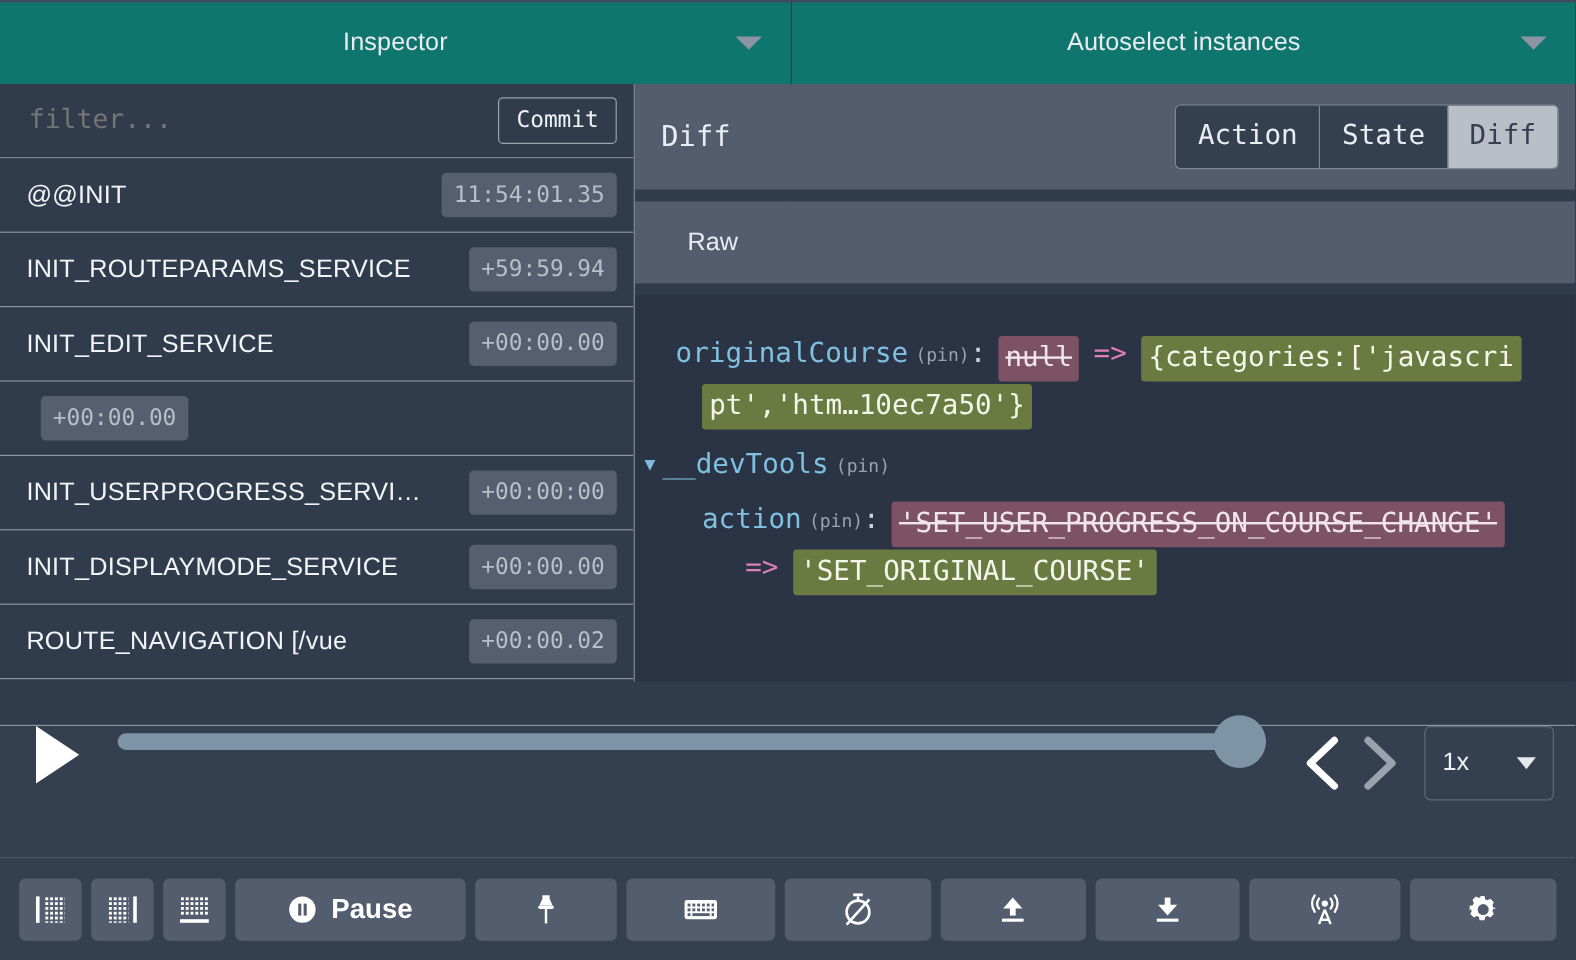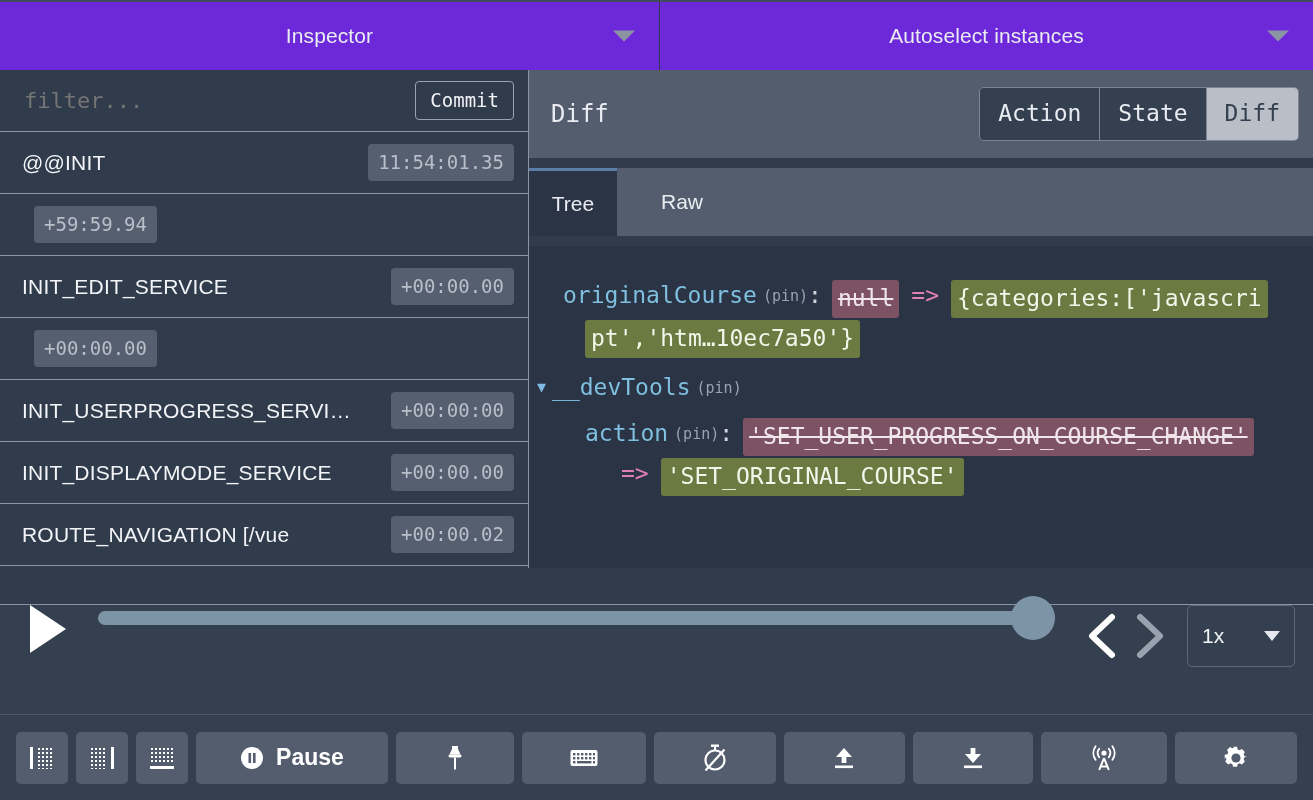--- a/index.html
+++ b/index.html
@@ -15,21 +15,21 @@
     background: #303b4b;
     display: flex;
     flex-direction: column;
   }
 
   
   .topbar {
     height: 70px;
     flex: 0 0 70px;
     display: flex;
-    background: #6d28d9;
+    background: #0f766e;
     border-top: 2px solid #3f4a5c;
   }
   .topbar-section {
     position: relative;
     display: flex;
     align-items: center;
     justify-content: center;
     height: 100%;
     cursor: pointer;
   }
@@ -409,20 +409,21 @@
       <div class="filter-row">
         <input class="filter-input" type="text" placeholder="filter..." style="">
         <button class="commit-btn">Commit</button>
       </div>
       <div class="action-list" id="action-list">
           <div class="action-row">
             <span class="action-name">@@INIT</span>
             <span class="action-time">11:54:01.35</span>
           </div>
           <div class="action-row">
+            <span class="action-name">INIT_ROUTEPARAMS_SERVICE</span>
             <span class="action-time">+59:59.94</span>
           </div>
           <div class="action-row">
             <span class="action-name">INIT_EDIT_SERVICE</span>
             <span class="action-time">+00:00.00</span>
           </div>
           <div class="action-row">
             <span class="action-time">+00:00.00</span>
           </div>
           <div class="action-row">
@@ -445,23 +446,20 @@
       <div class="monitor-header">
         <span class="monitor-title">Diff</span>
         <div class="seg-group" id="seg-group">
             <button class="seg-btn">Action</button>
             <button class="seg-btn">State</button>
             <button class="seg-btn active">Diff</button>
           </div>
       </div>
 
       <div class="subtabs">
-        <div class="subtab t-tree active">
-          <span>Tree</span>
-        </div>
         <div class="subtab t-raw">
           <span>Raw</span>
         </div>
         <div class="subtabs-rest"></div>
       </div>
 
       <div class="tree-body">
 
         <div class="tree-line indent1">
           <span class="key">originalCourse</span>

